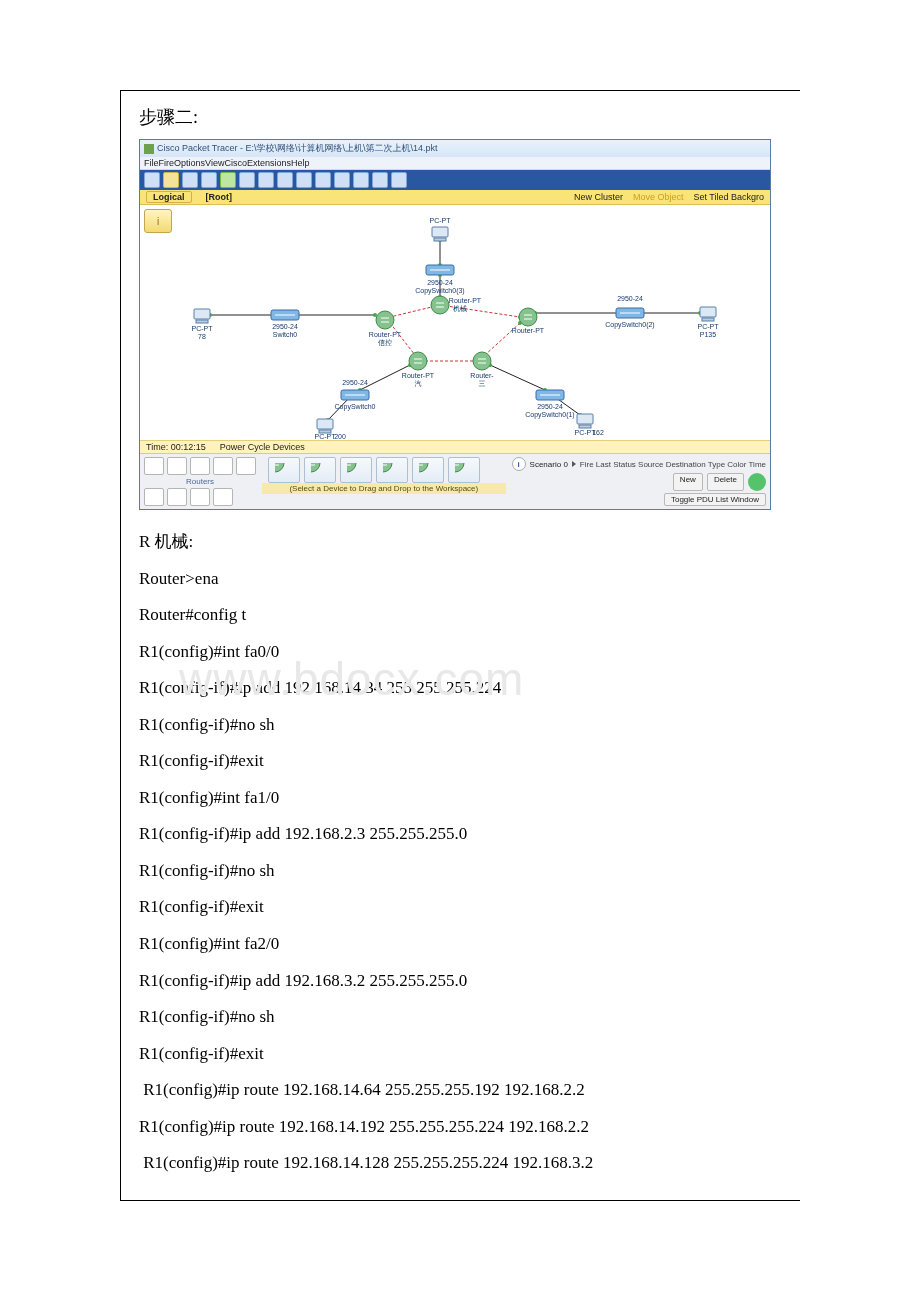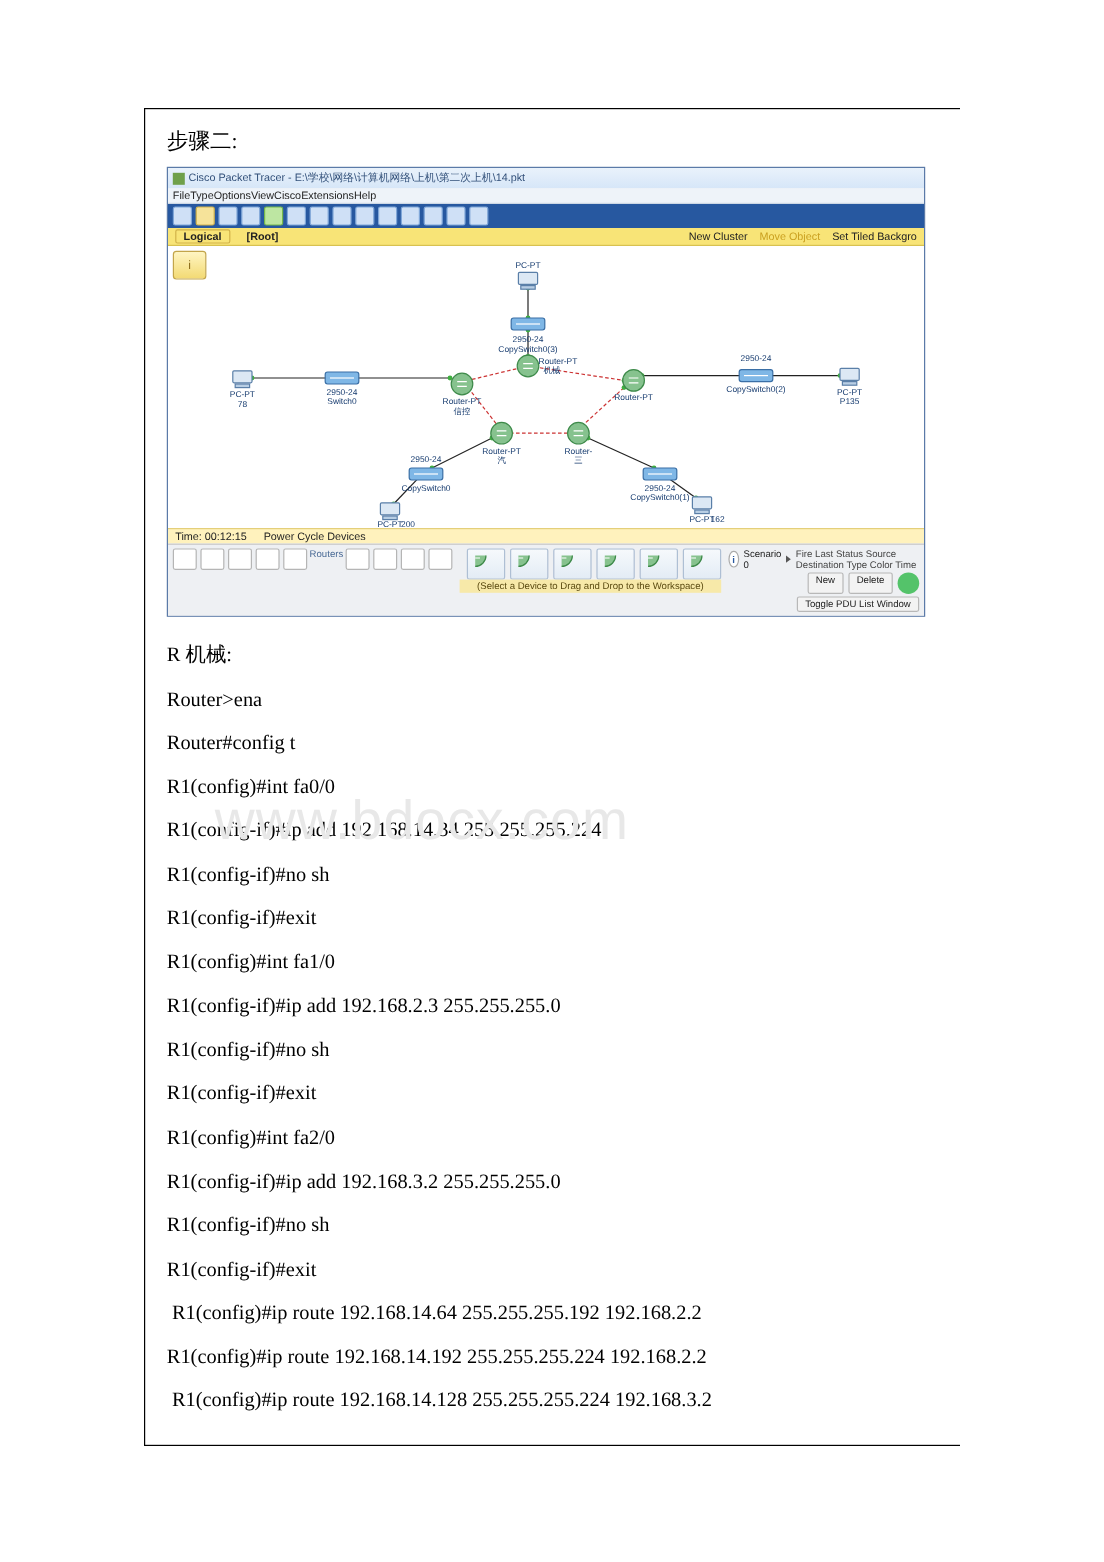--- a/index.html
+++ b/index.html
@@ -108,21 +108,21 @@
   }
   .pt-bottom {
     background:#eef0f3;
     display:flex;
     padding:3px 4px;
     gap:6px;
     border-top:1px solid #c8c8c8;
     align-items:flex-start;
   }
   .pt-palette {
-    display:flex; gap:2px;
+    display:flex; flex-direction:column; gap:2px;
   }
   .pal-row { display:flex; gap:3px;}
   .pal-box { width:18px;height:16px;background:#fff;border:1px solid #b5b5b5;border-radius:2px;}
   .pal-label { font-size:8px;color:#4a6a95;text-align:center;}
   .pt-devices { display:flex; gap:4px; align-items:center; flex:1; padding-left:6px;}
   .devbox{width:30px;height:24px;background:linear-gradient(#f6f9fc,#e3ecf5);border:1px solid #aebfd4;border-radius:2px;display:flex;align-items:center;justify-content:center;}
   .devbox svg{width:18px;height:14px;}
   .pt-hintbar{background:#f7e9a9;font-size:8px;color:#5a4a10;padding:1px 4px;text-align:center;}
   .pt-rightpanel{
     margin-left:auto;
@@ -171,21 +171,21 @@
 
     <div class="step-title">步骤二:</div>
 
     <div class="pt-window">
       <div class="pt-titlebar">
         <span class="favicon"></span>
         <span>Cisco Packet Tracer - E:\学校\网络\计算机网络\上机\第二次上机\14.pkt</span>
       </div>
       <div class="pt-menubar">
         <span>File</span>
-        <span>Type</span>
+        <span>Fire</span>
         <span>Options</span>
         <span>View</span>
         <span>Cisco</span>
         <span>Extensions</span>
         <span>Help</span>
       </div>
       <div class="pt-toolbar">
         <span class="tbtn"></span>
         <span class="tbtn y"></span>
         <span class="tbtn"></span>

